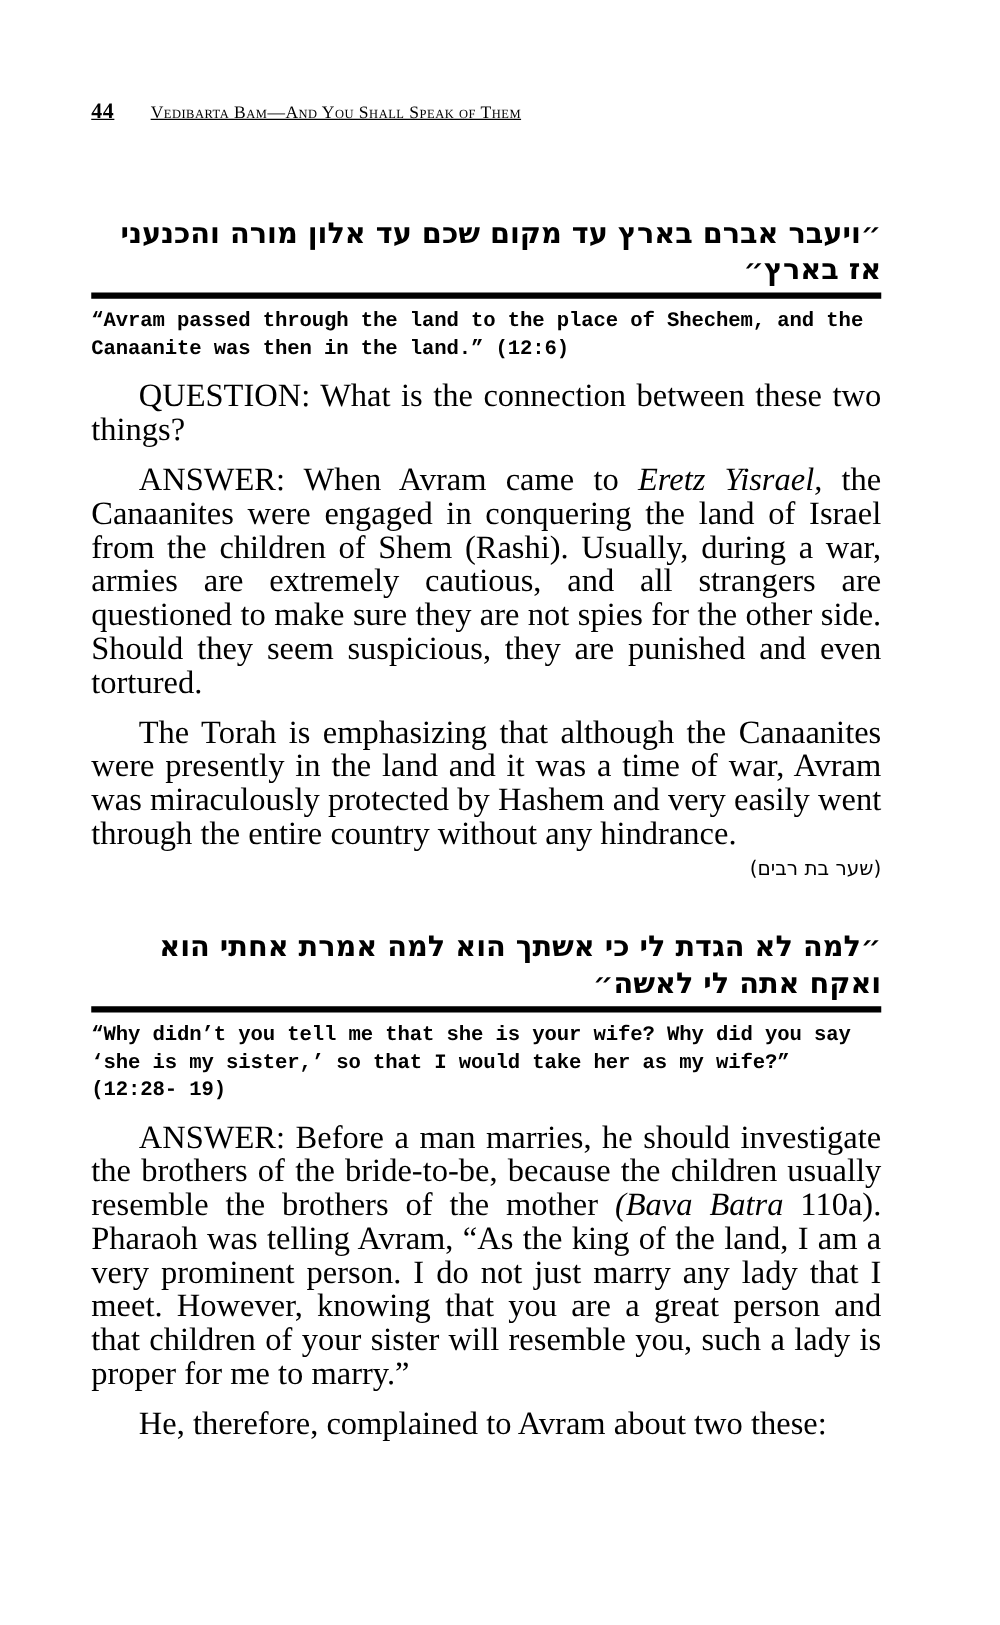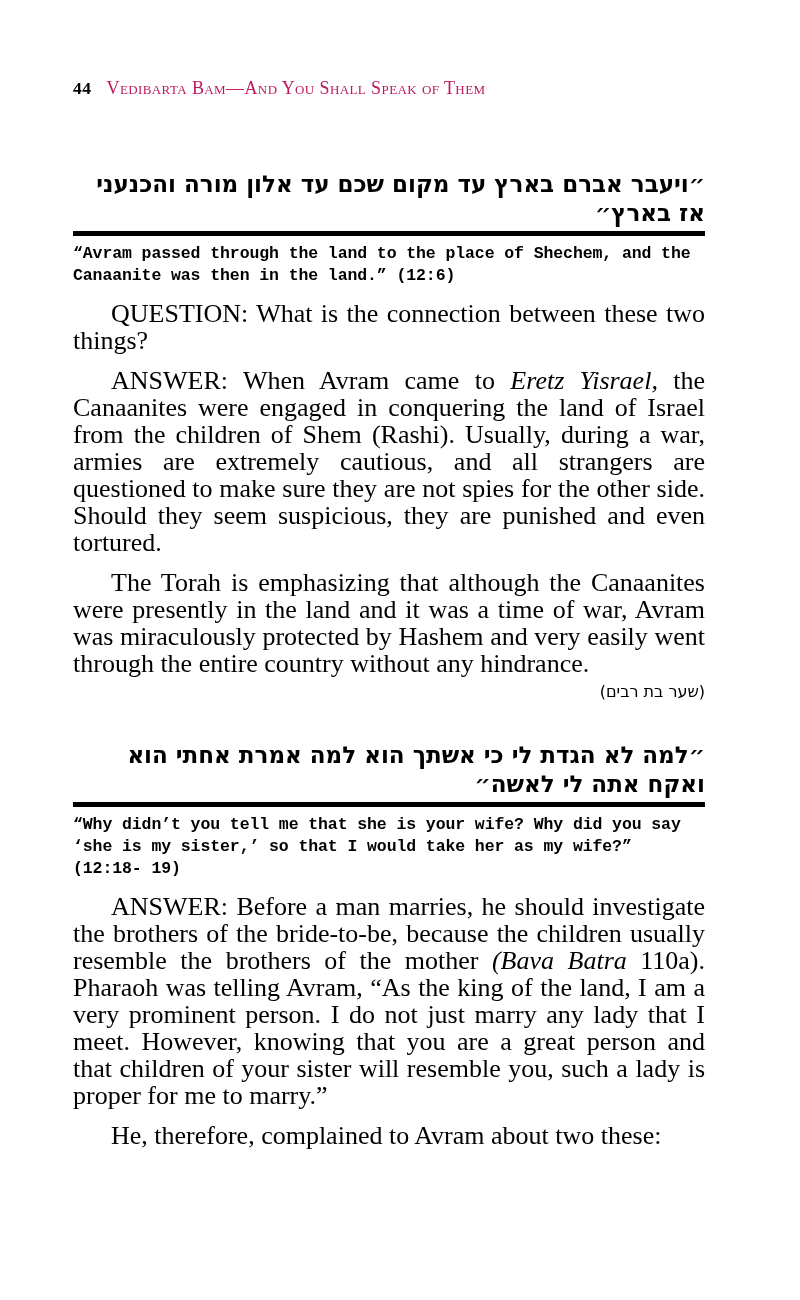--- a/index.html
+++ b/index.html
@@ -11,33 +11,34 @@
     background: #ffffff;
     color: #000000;
     box-sizing: border-box;
     padding: 78px 95px 0 73px;
     overflow: hidden;
     font-family: "Liberation Serif", serif;
   }
   .page-header {
     display: flex;
     align-items: baseline;
-    gap: 15px;
+    gap: 29px;
     font-size: 17.5px;
     line-height: 20px;
+    text-decoration: underline;
   }
   .page-number {
     font-weight: bold;
     letter-spacing: 0.5px;
   }
   .running-title {
     font-variant: small-caps;
     letter-spacing: 0.4px;
-    font-size: 18px;
-    color: #be185d;
+    font-size: 14px;
+    color: #000000;
   }
   .hebrew-heading {
     direction: rtl;
     text-align: right;
     font-family: "DejaVu Sans", sans-serif;
     font-weight: bold;
     font-size: 23px;
     line-height: 29px;
     margin-top: 72px;
   }
@@ -89,18 +90,18 @@
     <div class="verse-translation">“Avram passed through the land to the place of Shechem, and the Canaanite was then in the land.” (12:6)</div>
     <p class="body-paragraph"><span>QUESTION: What is the connection between these two things?</span></p>
     <p class="body-paragraph"><span>ANSWER: When Avram came to </span><span class="it">Eretz Yisrael,</span><span> the Canaanites were engaged in conquering the land of Israel from the children of Shem (Rashi). Usually, during a war, armies are extremely cautious, and all strangers are questioned to make sure they are not spies for the other side. Should they seem suspicious, they are punished and even tortured.</span></p>
     <p class="body-paragraph"><span>The Torah is emphasizing that although the Canaanites were presently in the land and it was a time of war, Avram was miraculously protected by Hashem and very easily went through the entire country without any hindrance.</span></p>
     <div class="attribution">(שער בת רבים)</div>
   </div>
 
   <div class="section section-2">
     <div class="hebrew-heading">״למה לא הגדת לי כי אשתך הוא למה אמרת אחתי הוא ואקח אתה לי לאשה״</div>
     <div class="divider-bar"></div>
-    <div class="verse-translation">“Why didn’t you tell me that she is your wife? Why did you say ‘she is my sister,’ so that I would take her as my wife?” (12:18- 19)</div>
+    <div class="verse-translation">“Why didn’t you tell me that she is your wife? Why did you say ‘she is my sister,’ so that I would take her as my wife?” (12:28- 19)</div>
     <p class="body-paragraph"><span>ANSWER: Before a man marries, he should investigate the brothers of the bride-to-be, because the children usually resemble the brothers of the mother </span><span class="it">(Bava Batra</span><span> 110a). Pharaoh was telling Avram, “As the king of the land, I am a very prominent person. I do not just marry any lady that I meet. However, knowing that you are a great person and that children of your sister will resemble you, such a lady is proper for me to marry.”</span></p>
     <p class="body-paragraph"><span>He, therefore, complained to Avram about two these:</span></p>
   </div>
 
 </div>
 
 </body></html>

